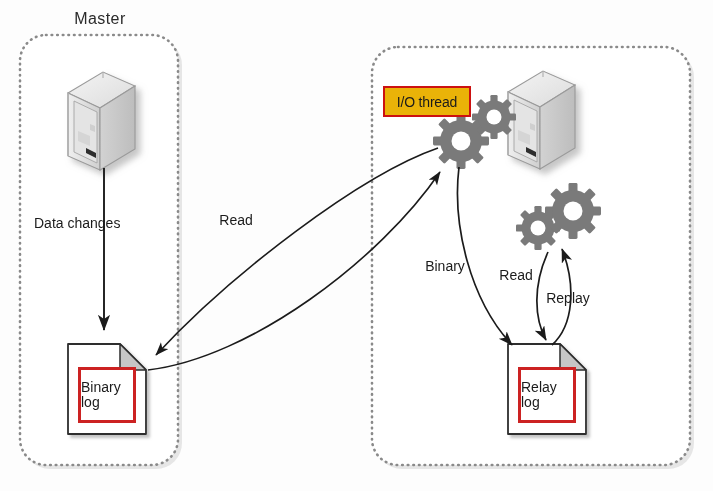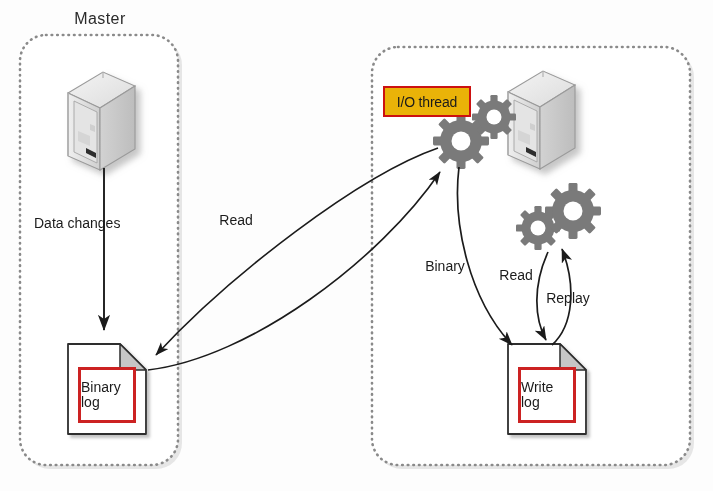--- a/index.html
+++ b/index.html
@@ -266,17 +266,17 @@
 
   <div class="redbox" style="left:383px; top:86px; width:88px; height:31px;">I/O thread</div>
 
 
   <div class="doc-label" style="left:78px; top:367px; width:58px; height:56px; flex-direction:column;">
     <span>Binary</span>
     <span>log</span>
   </div>
 
   <div class="doc-label" style="left:518px; top:367px; width:58px; height:56px; flex-direction:column;">
-    <span>Write</span>
+    <span>Relay</span>
     <span>log</span>
   </div>
 
 </div>
 
 </body></html>

